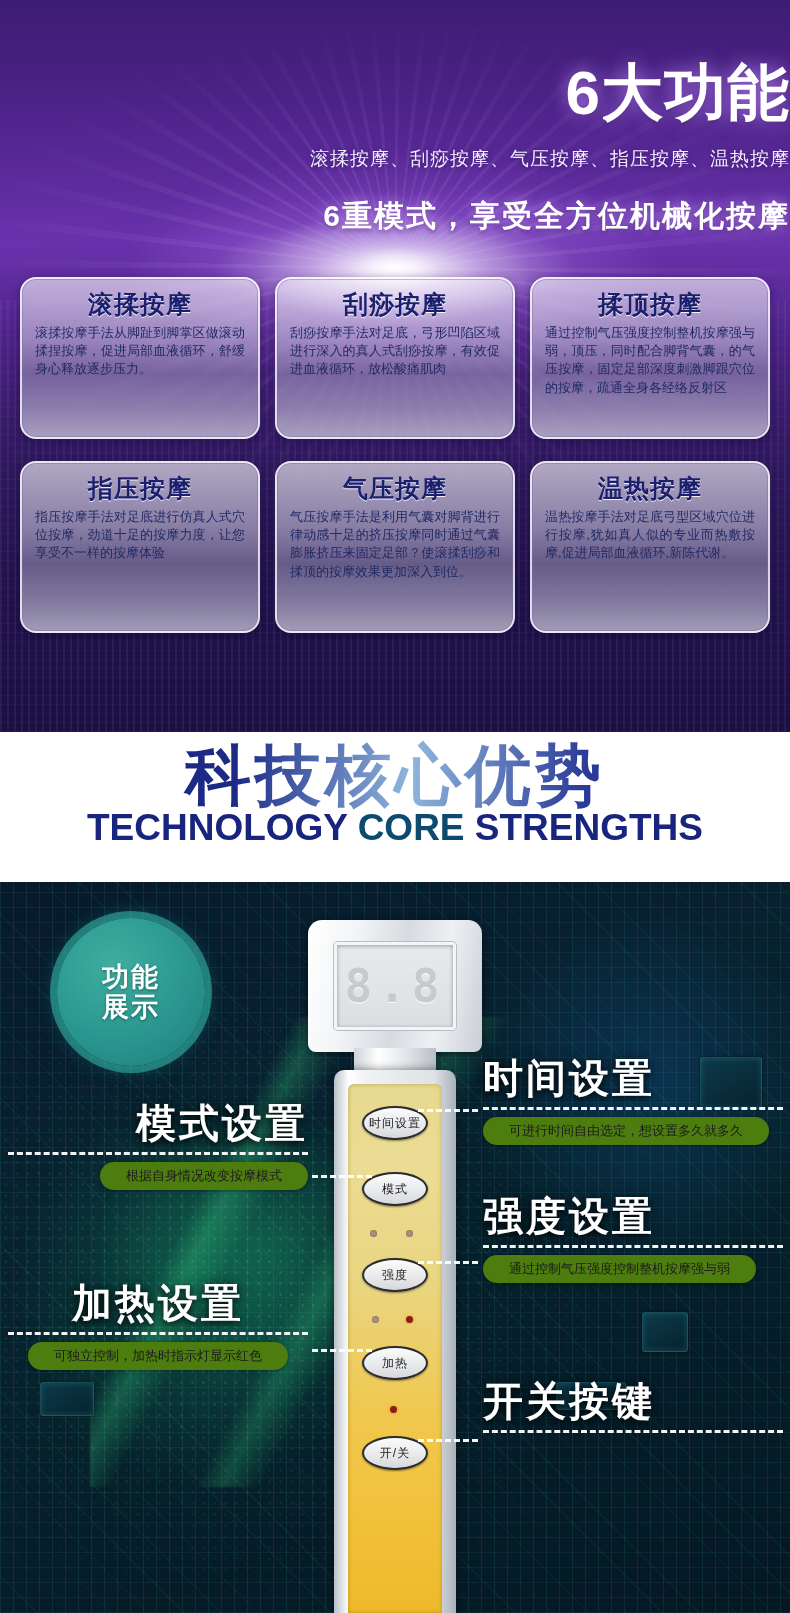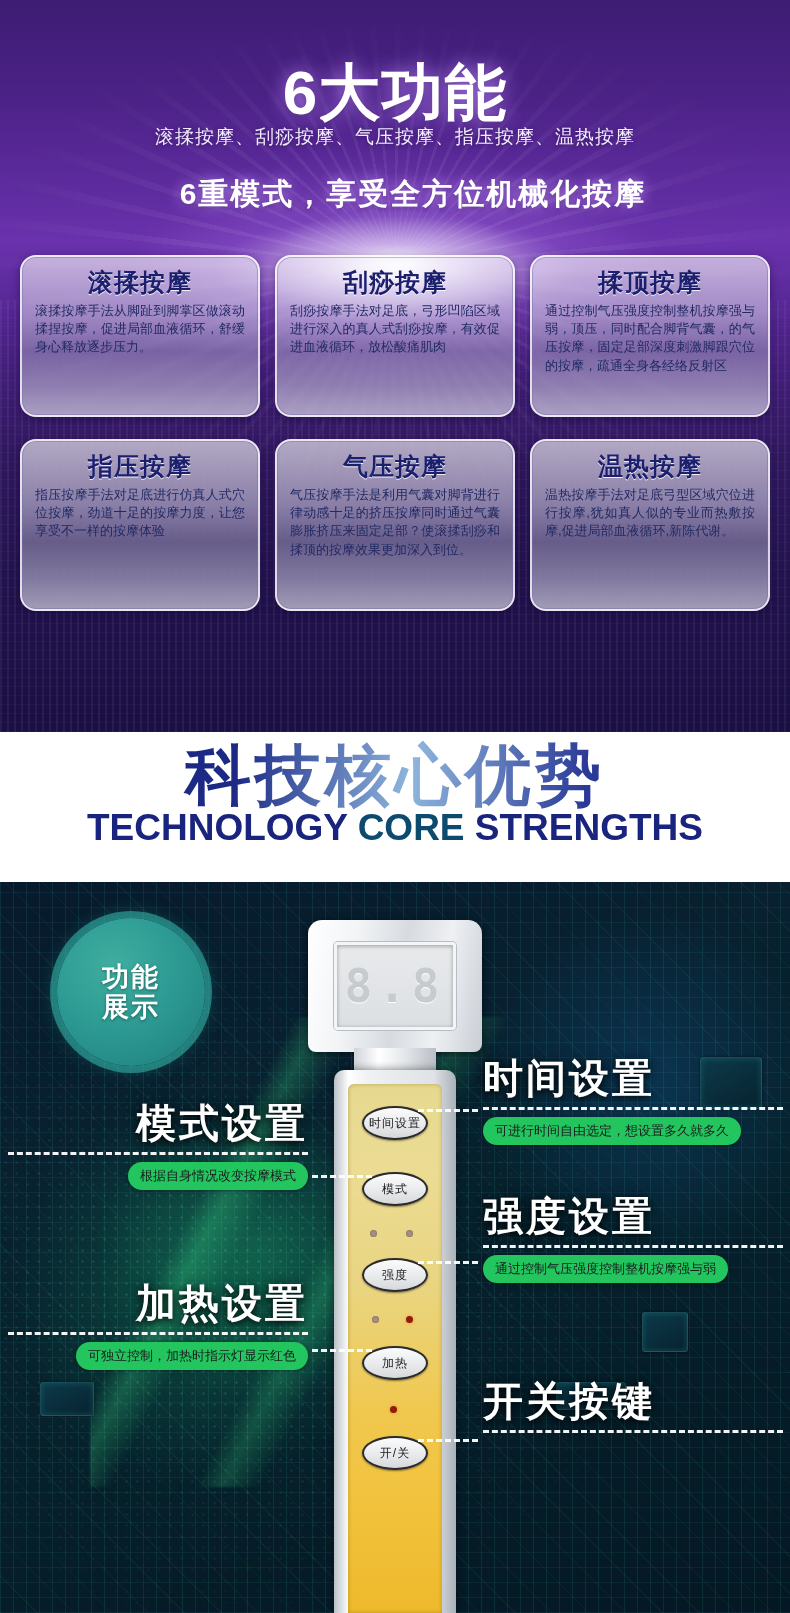--- a/index.html
+++ b/index.html
@@ -36,28 +36,28 @@
       linear-gradient(180deg, rgba(60,30,110,0.0) 0%, rgba(40,20,80,0.35) 40%, rgba(25,14,60,0.6) 100%);
     opacity:.85; pointer-events:none;
   }
   .hero-glow {
     position:absolute; left:50%; top:268px; width:760px; height:300px;
     transform:translate(-50%,-50%);
     background:radial-gradient(ellipse 50% 36% at 50% 50%, rgba(255,255,255,.92) 0%, rgba(240,225,255,.45) 22%, rgba(170,120,230,.12) 48%, rgba(0,0,0,0) 70%);
     pointer-events:none;
   }
   .hero-head {
-    position:relative; z-index:5; text-align:center; padding-top:62px;
+    position:relative; z-index:5; text-align:right; padding-top:62px;
   }
   .hero-title {
     font-size:62px; font-weight:bold; color:#ffffff; letter-spacing:1px;
     line-height:1; text-shadow:0 0 18px rgba(190,140,255,.85), 0 3px 6px rgba(40,10,80,.55);
   }
   .hero-sub {
-    font-size:19px; color:#f2ecff; letter-spacing:1px;
+    margin-top:22px; font-size:19px; color:#f2ecff; letter-spacing:1px;
     text-shadow:0 1px 4px rgba(40,10,80,.7);
   }
   .hero-sub2 {
     margin-top:24px; font-size:30px; font-weight:bold; color:#ffffff; letter-spacing:2px;
     text-shadow:0 0 14px rgba(200,150,255,.9), 0 2px 5px rgba(40,10,80,.6);
     padding-left:36px;
   }
 
   .cards {
     position:relative; z-index:6;
@@ -212,22 +212,22 @@
   .co-title {
     font-size:40px; font-weight:bold; color:#ffffff; letter-spacing:3px;
     line-height:1; white-space:nowrap;
     text-shadow:0 2px 6px rgba(0,0,0,.75), 0 0 14px rgba(0,0,0,.5);
   }
   .co-dash {
     height:0; border-top:3px dashed #ffffff; opacity:.95; margin-top:9px;
   }
   .co-pill {
     display:inline-block; margin-top:7px;
-    background:#22c55e; color:#1b1b1f; border-radius:20px;
-    padding:5px 12px; font-size:13px; white-space:nowrap;
+    background:#4d7c0f; color:#1b1b1f; border-radius:20px;
+    padding:5px 26px; font-size:13px; white-space:nowrap;
     box-shadow:0 1px 4px rgba(0,0,0,.4);
   }
   .co-left  { text-align:right; }
   .co-right { text-align:left; }
 
   .leader {
     position:absolute; height:0; border-top:3px dashed #ffffff; z-index:24; opacity:.95;
   }
 </style>
 </head>
@@ -336,21 +336,21 @@
     <div class="co-dash"></div>
     <div class="co-pill">通过控制气压强度控制整机按摩强与弱</div>
   </div>
 
   <div class="callout co-left" style="left:8px;top:1103px;width:300px;">
     <div class="co-title">模式设置</div>
     <div class="co-dash"></div>
     <div class="co-pill">根据自身情况改变按摩模式</div>
   </div>
 
-  <div class="callout co-left" style="left:8px;top:1283px;width:300px;">
+  <div class="callout co-left" style="left:8px;top:1283px;width:300px;text-align:center;">
     <div class="co-title">加热设置</div>
     <div class="co-dash"></div>
     <div class="co-pill">可独立控制，加热时指示灯显示红色</div>
   </div>
 
   <div class="callout co-right" style="left:483px;top:1381px;width:300px;">
     <div class="co-title">开关按键</div>
     <div class="co-dash"></div>
   </div>
 

